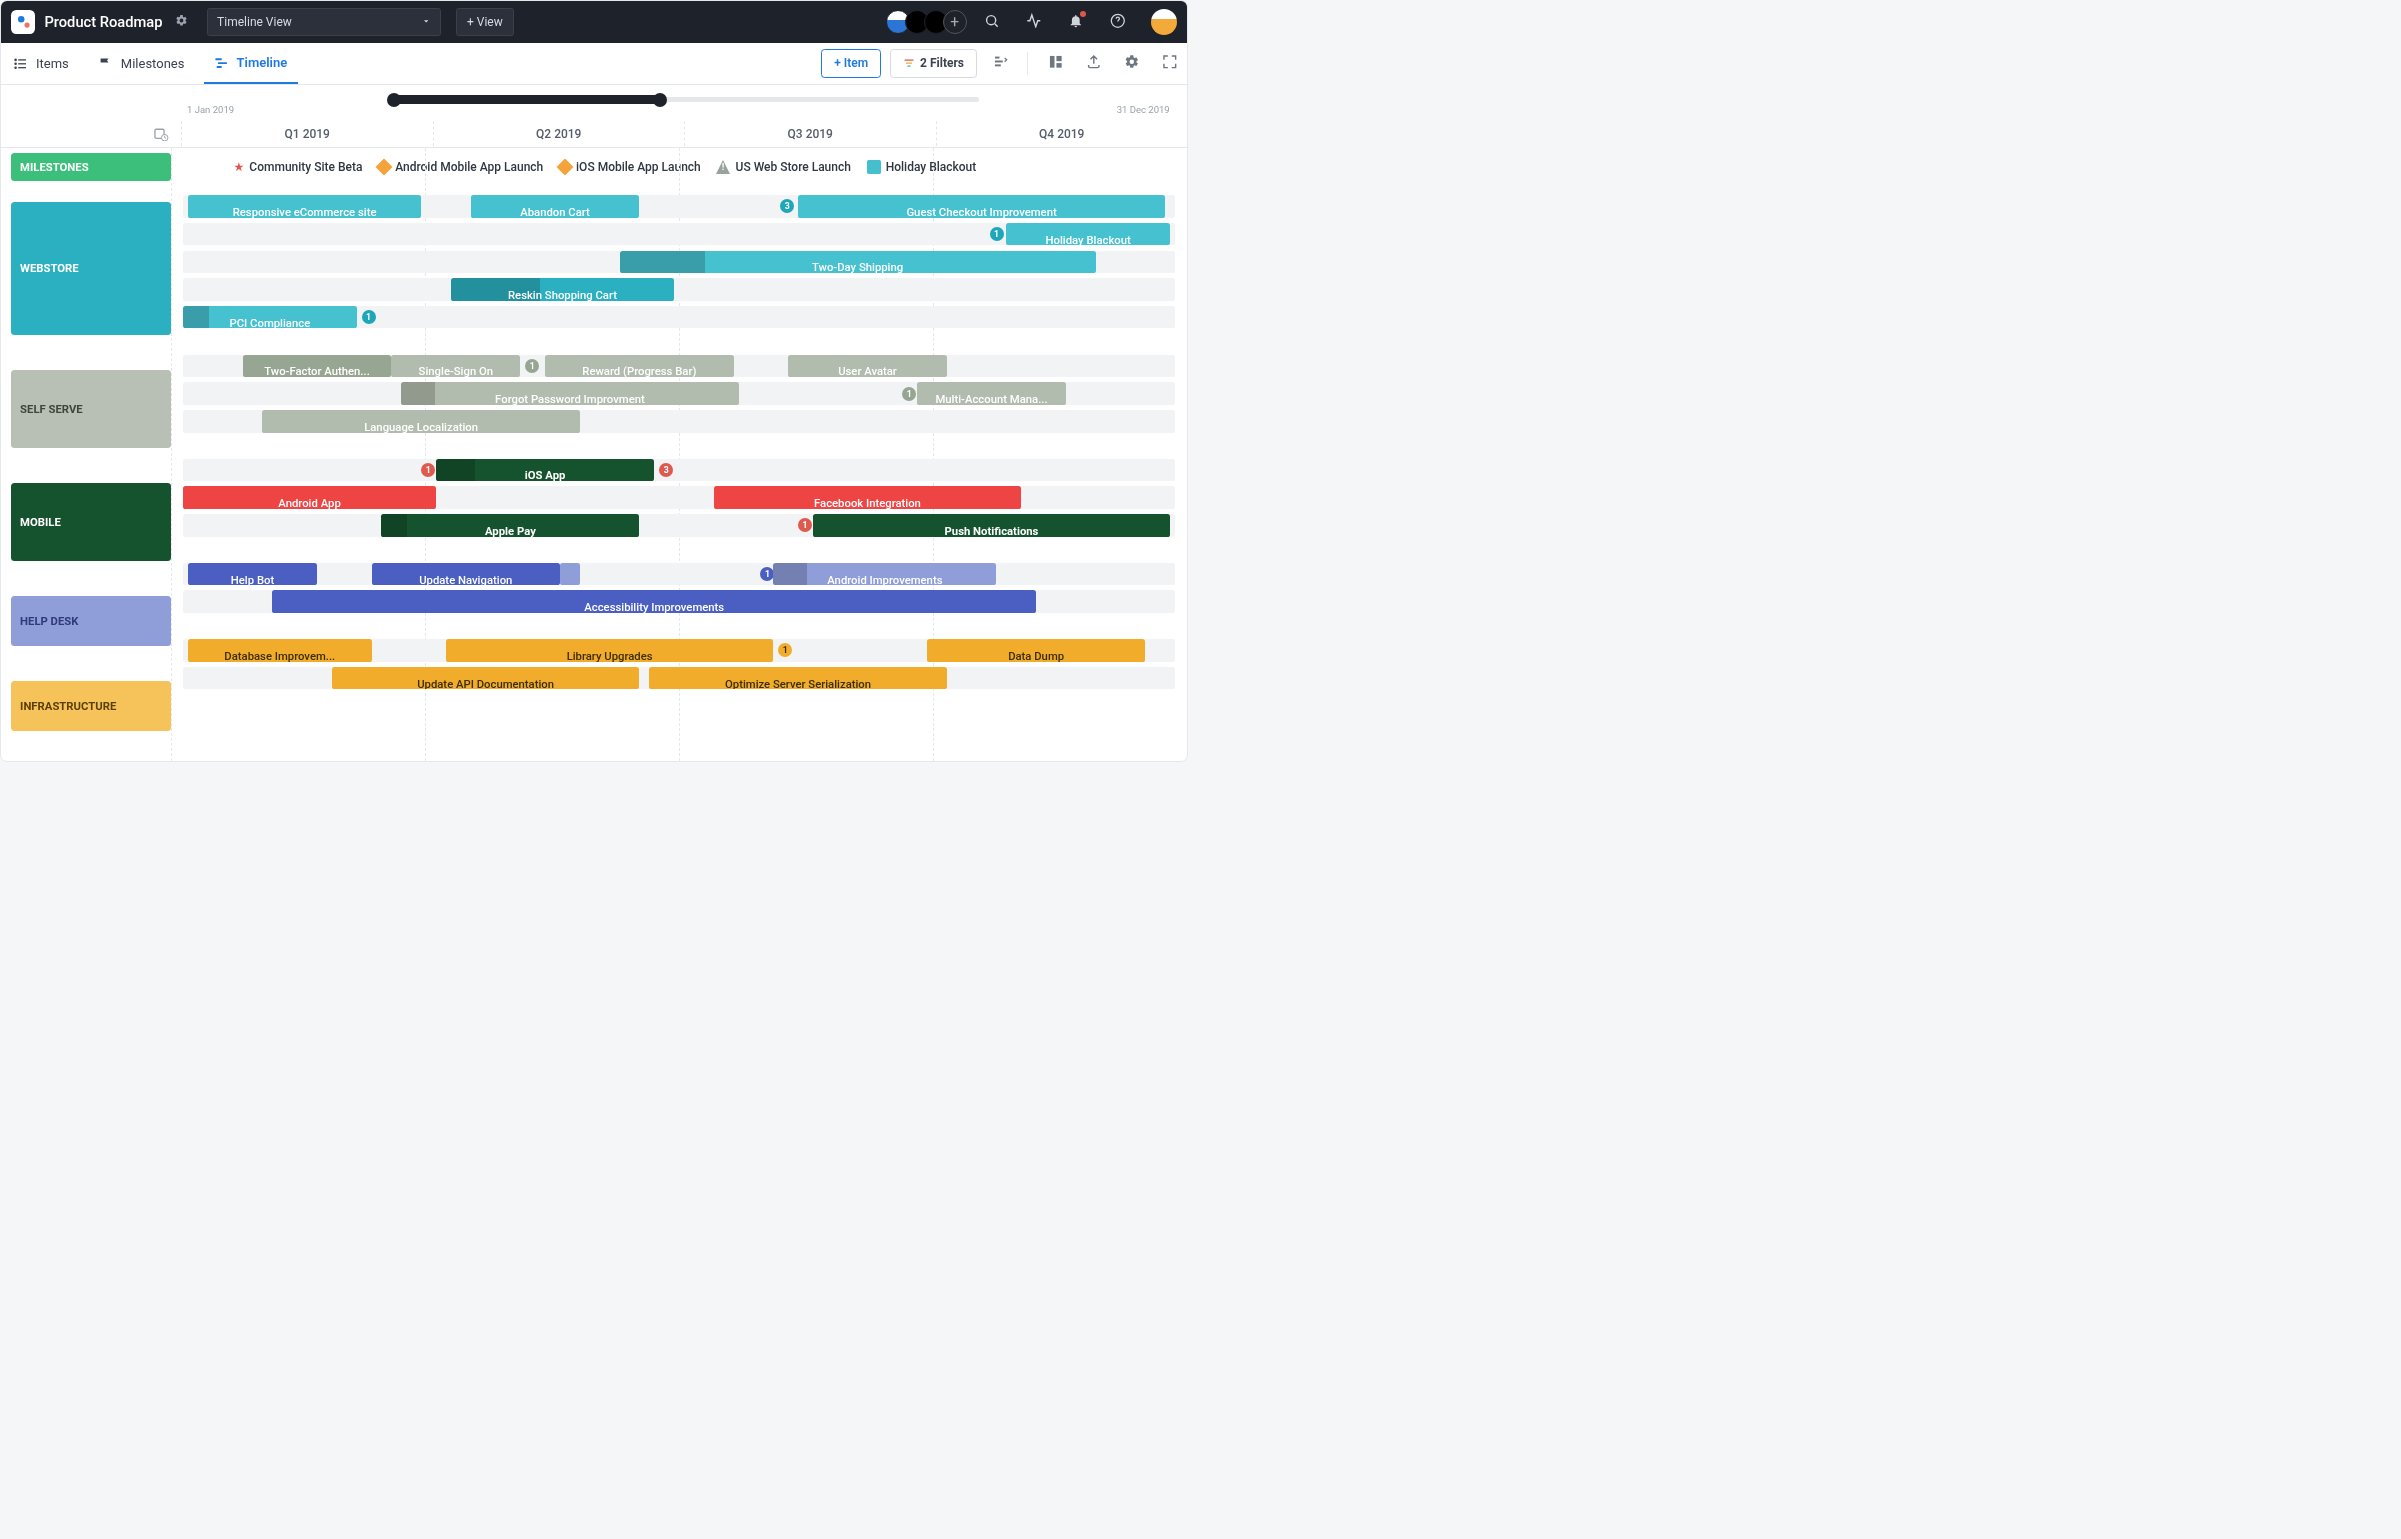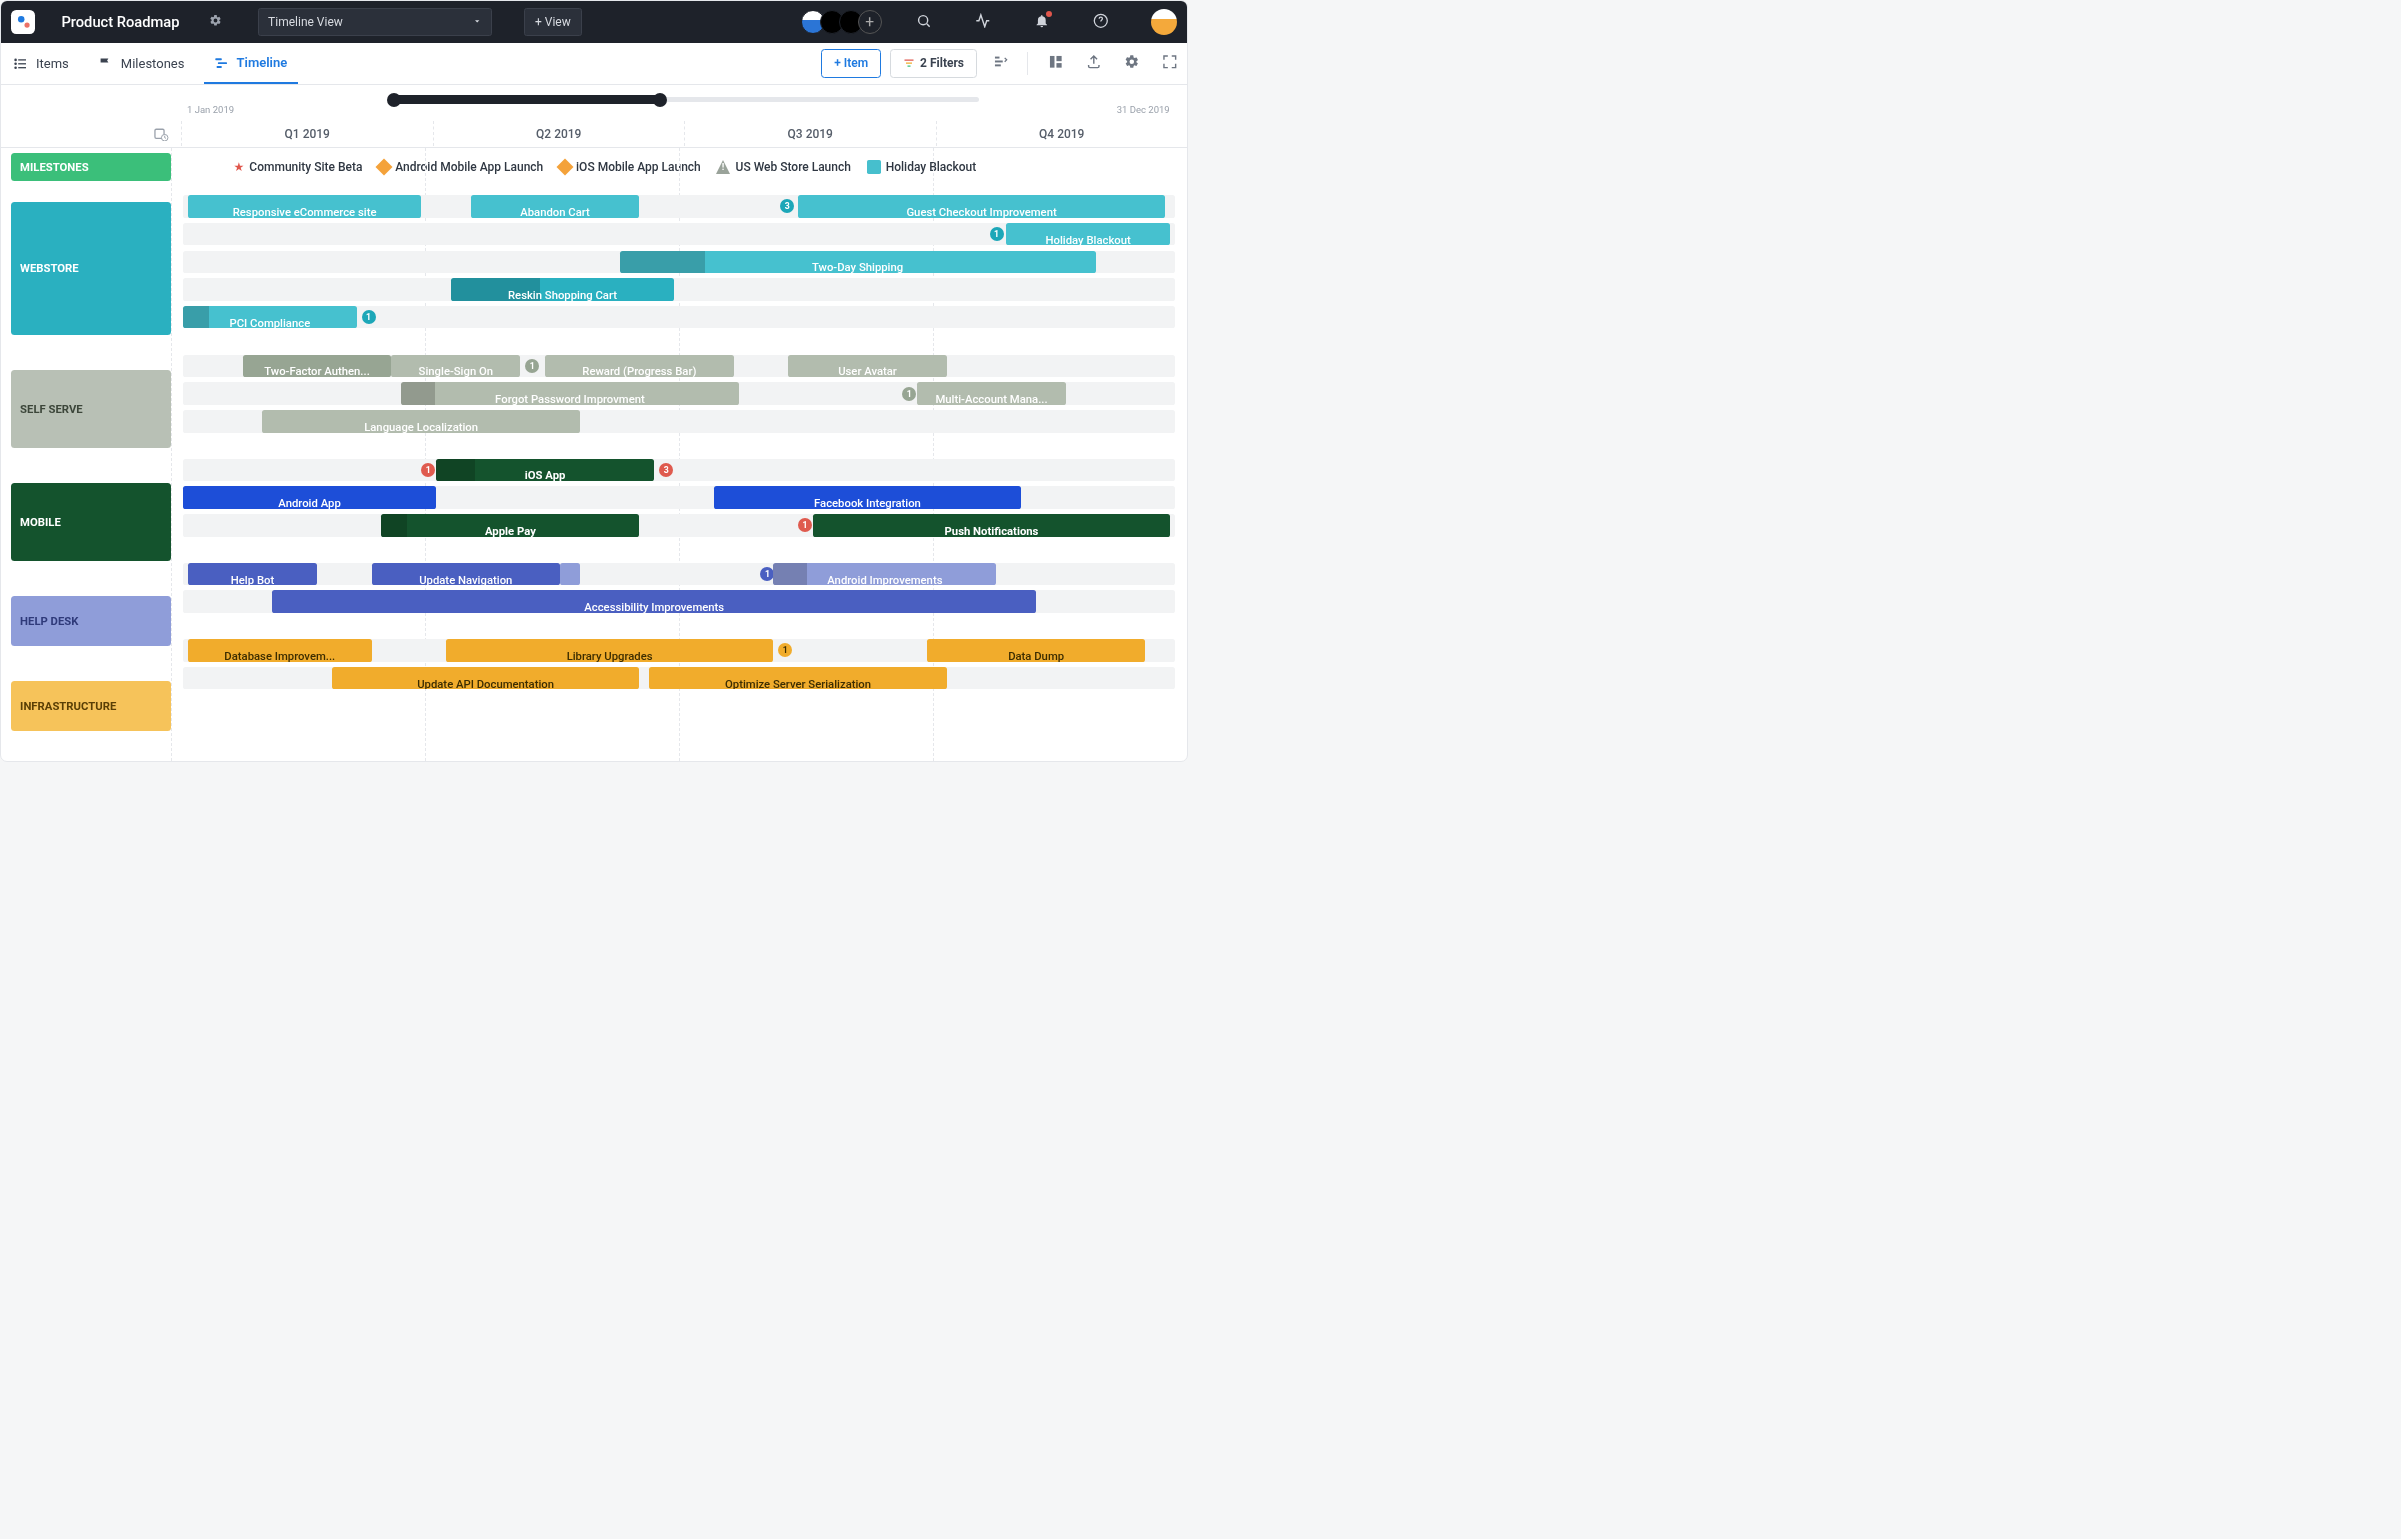--- a/index.html
+++ b/index.html
@@ -1,19 +1,19 @@
 <!DOCTYPE html>
 <html style="font-size:14px"><head>
 <meta charset="utf-8">
 <style>
   * { box-sizing: border-box; margin: 0; padding: 0; font-family: -apple-system, BlinkMacSystemFont, "Segoe UI", Roboto, sans-serif; }
   body { background: #f5f6f7; overflow: hidden; }
   .app { width: 1188px; height: 762px; background: #fff; border-radius: 7px; overflow: hidden; display: flex; flex-direction: column; border:0.9px solid #e5e7eb;}
   
-  .topbar { background: #1e222a; height: 42px; display: flex; align-items: center; color: #fff; padding: 0 10.4px; gap:26px;}
+  .topbar { background: #1e222a; height: 42px; display: flex; align-items: center; color: #fff; padding: 0 10.4px; gap:9px;}
   .logo { width:24px; height:24px; background:#fff; border-radius:5.2px; display:flex; align-items:center; justify-content:center; }
   .logo svg{width:15.6px;height:15.6px;}
   .title { font-size:14.7px; font-weight:500; }
   .gear-top { color:#9da3ae; margin-left:3.5px; cursor:pointer;}
   .dropdown { margin-left:10.4px; background:#2b303a; border:0.9px solid #3b404b; height:28px; width:234px; display:flex; align-items:center; padding:0 8.7px; border-radius:2.6px; color:#d7dae0; font-size:12px; justify-content:space-between;}
   .addview { margin-left:5.2px; background:#2b303a; border:0.9px solid #3b404b; height:28px; padding:0 10.4px; display:flex; align-items:center; border-radius:2.6px; color:#d7dae0; font-size:12px;}
   .flex-spacer{flex:1;}
   .avatars{display:flex; align-items:center; gap:-3.5px;}
   .av{width:24px;height:24px;border-radius:50%; border:1.7px solid #1e222a; margin-left:-5.2px;}
   .av.a1{background:linear-gradient(#fff 40%, #2b75d6 40%);}
@@ -68,21 +68,21 @@
   .warn{width:0;height:0;border-left:7.8px solid transparent;border-right:7.8px solid transparent;border-bottom:14px solid #9aa39a;position:relative;}
   .warn::after{content:'!';position:absolute;top:0.9px;left:-1.7px;color:#fff;font-size:9.5px;font-weight:700;}
   .sq{width:14px;height:14px;background:#46bfcd;border-radius:1.7px;}
   
   .c-green{background:#3bbf7a;}
   .c-teal{background:#2ab0c0;}
   .c-teal-l{background:#46c1cf;}
   .c-olive{background:#97a593;}
   .c-olive-l{background:#b2bcae;}
   .c-red{background:#14532d;font-weight:bold;}
-  .c-red-d{background:#1d4ed8;}
+  .c-red-d{background:#ef4444;}
   .c-blue{background:#4a5fc1;}
   .c-blue-l{background:#8f9dd9;}
   .c-gold{background:#f1ac2c;}
   
   .deps{position:absolute;inset:0;pointer-events:none;}
   .deps path{stroke:#ec7267;stroke-width:1.5;fill:none;}
   .deps .dash{stroke-dasharray:5 4;}
   .deps .arrow{fill:#ec7267;}
 </style>
 </head>

